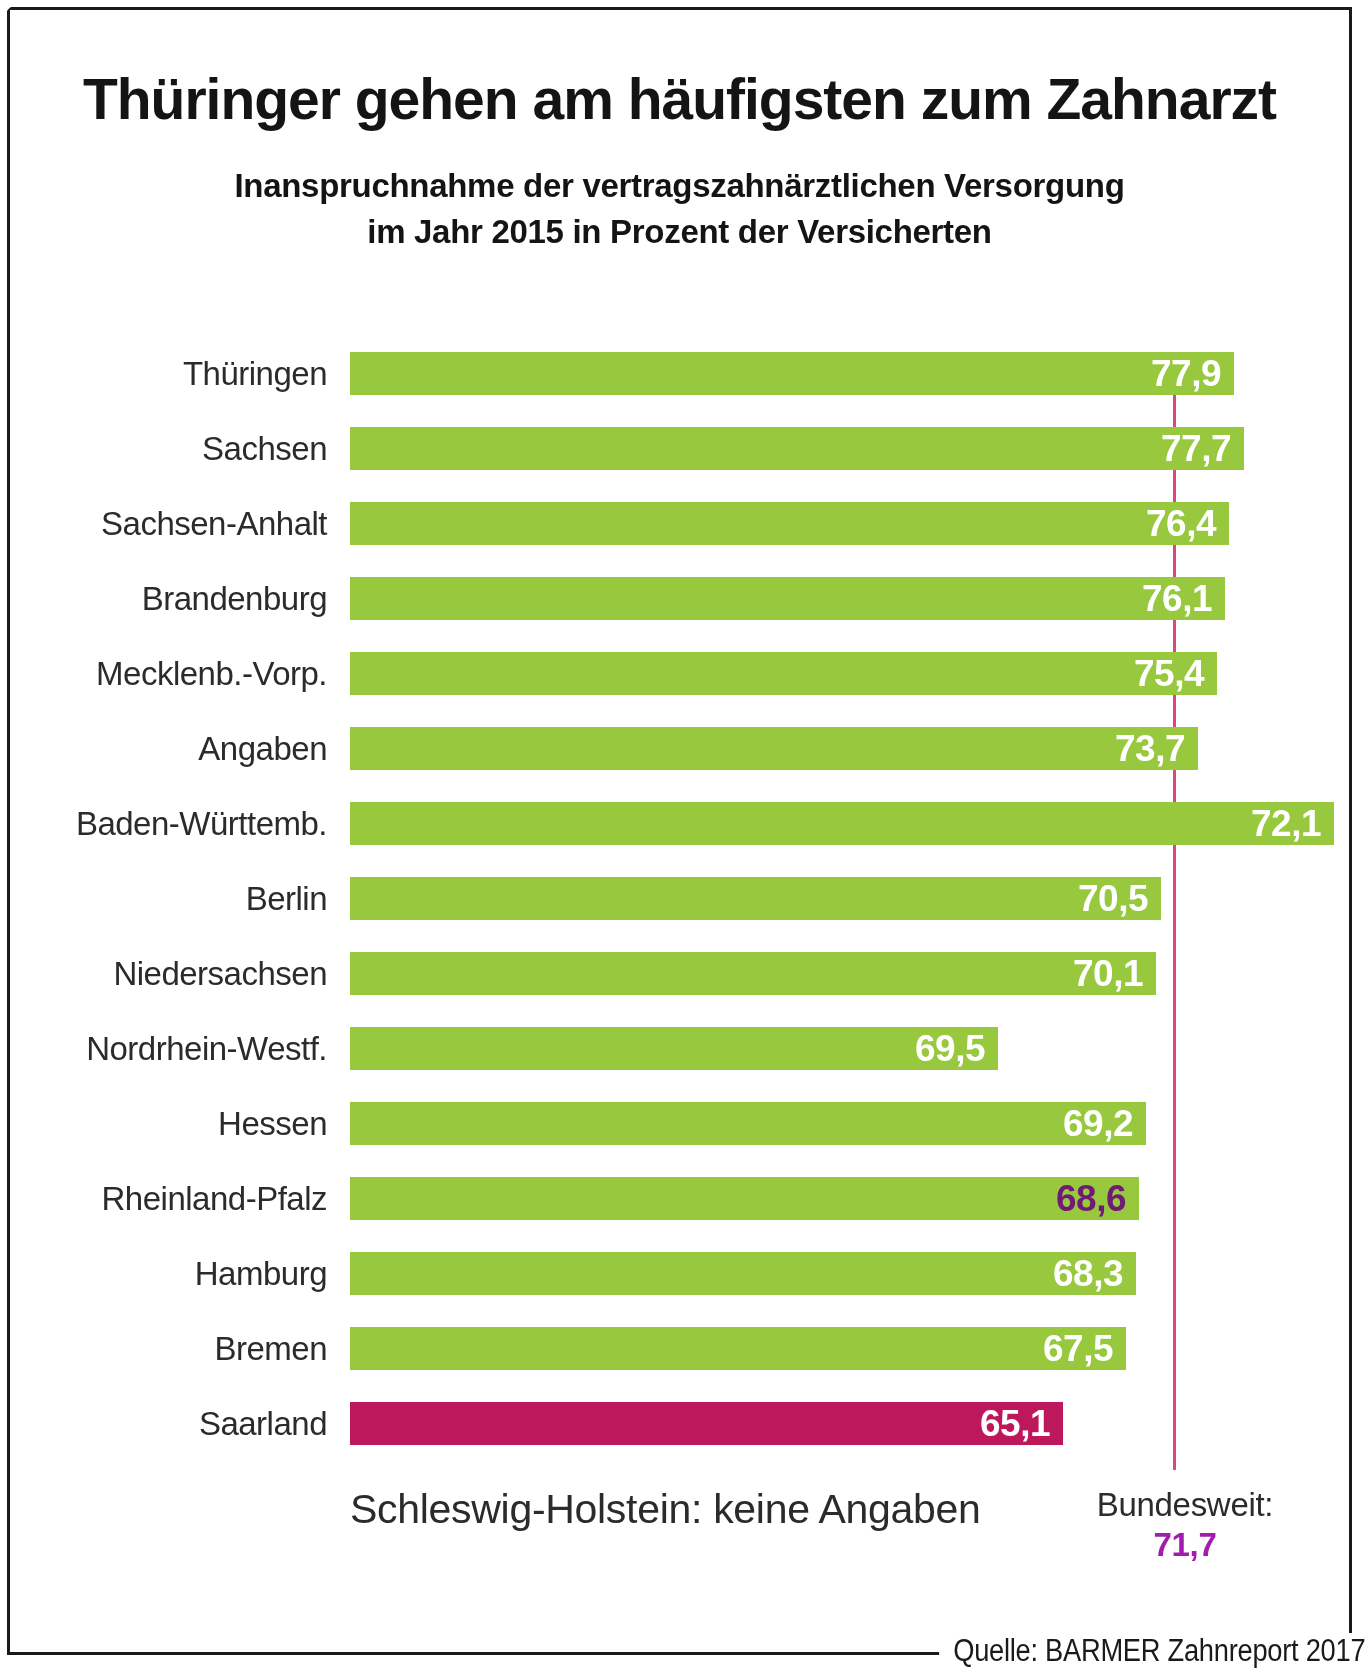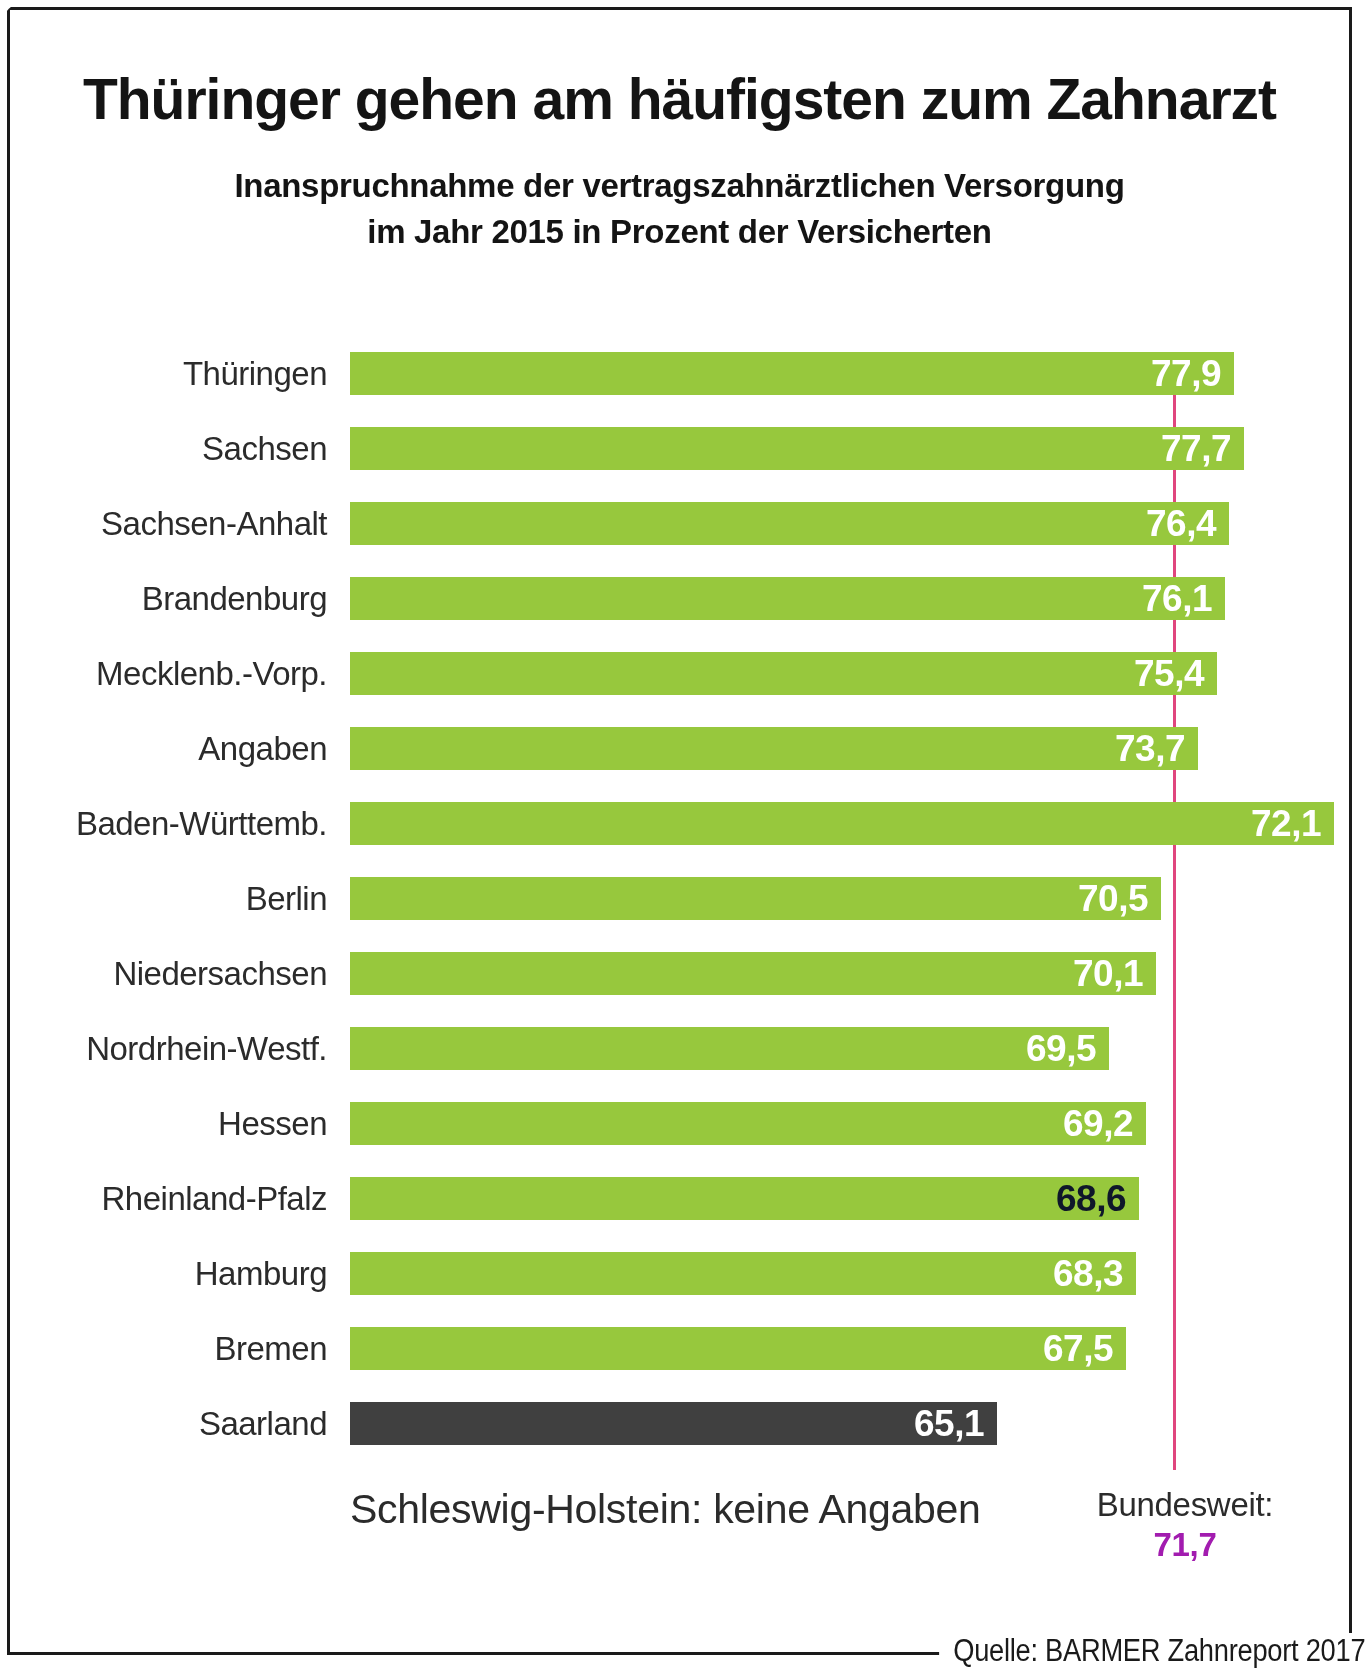--- a/index.html
+++ b/index.html
@@ -147,51 +147,51 @@
       </div>
     </div>
       <div class="row" style="top: 600px;">
       <div class="row-label">Niedersachsen</div>
       <div class="bar" style="width: 806px; background: rgb(151, 200, 61);">
         <span class="bar-value" style="color: rgb(255, 255, 255);">70,1</span>
       </div>
     </div>
       <div class="row" style="top: 675px;">
       <div class="row-label">Nordrhein-Westf.</div>
-      <div class="bar" style="width: 759px; background: rgb(151, 200, 61);">
+      <div class="bar" style="width: 648px; background: rgb(151, 200, 61);">
         <span class="bar-value" style="color: rgb(255, 255, 255);">69,5</span>
       </div>
     </div>
       <div class="row" style="top: 750px;">
       <div class="row-label">Hessen</div>
       <div class="bar" style="width: 796px; background: rgb(151, 200, 61);">
         <span class="bar-value" style="color: rgb(255, 255, 255);">69,2</span>
       </div>
     </div>
       <div class="row" style="top: 825px;">
       <div class="row-label">Rheinland-Pfalz</div>
       <div class="bar" style="width: 789px; background: rgb(151, 200, 61);">
-        <span class="bar-value" style="color: #0f172a;">68,6</span>
+        <span class="bar-value" style="color: #701a75;">68,6</span>
       </div>
     </div>
       <div class="row" style="top: 900px;">
       <div class="row-label">Hamburg</div>
       <div class="bar" style="width: 786px; background: rgb(151, 200, 61);">
         <span class="bar-value" style="color: rgb(255, 255, 255);">68,3</span>
       </div>
     </div>
       <div class="row" style="top: 975px;">
       <div class="row-label">Bremen</div>
       <div class="bar" style="width: 776px; background: rgb(151, 200, 61);">
         <span class="bar-value" style="color: rgb(255, 255, 255);">67,5</span>
       </div>
     </div>
       <div class="row" style="top: 1050px;">
       <div class="row-label">Saarland</div>
-      <div class="bar" style="width: 647px; background: #404040;">
+      <div class="bar" style="width: 713px; background: #be185d;">
         <span class="bar-value" style="color: rgb(255, 255, 255);">65,1</span>
       </div>
     </div>
     </div>
 
   <div class="footnote">Schleswig-Holstein: keine Angaben</div>
 
   <div class="national">
     <div class="nat-label">Bundesweit:</div>
     <div class="nat-value">71,7</div>

